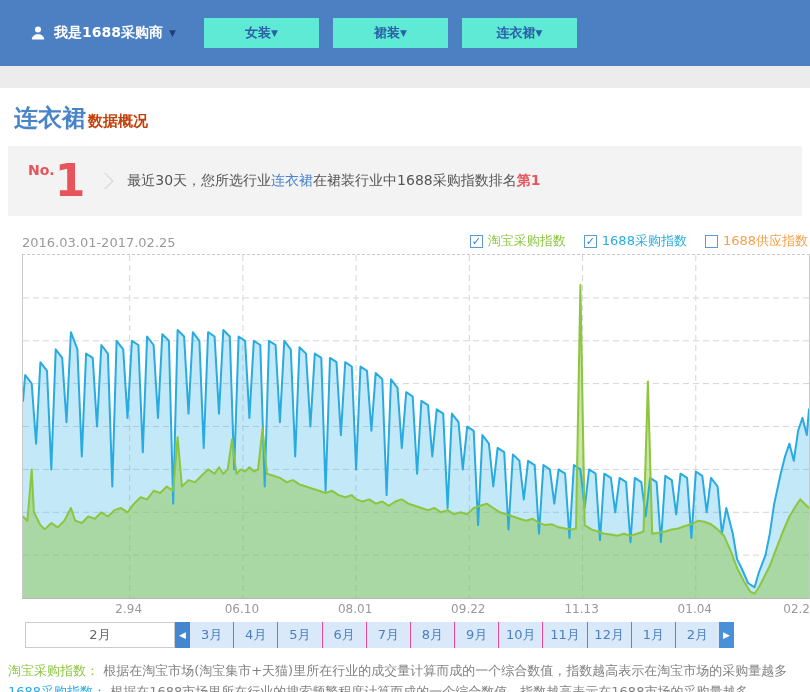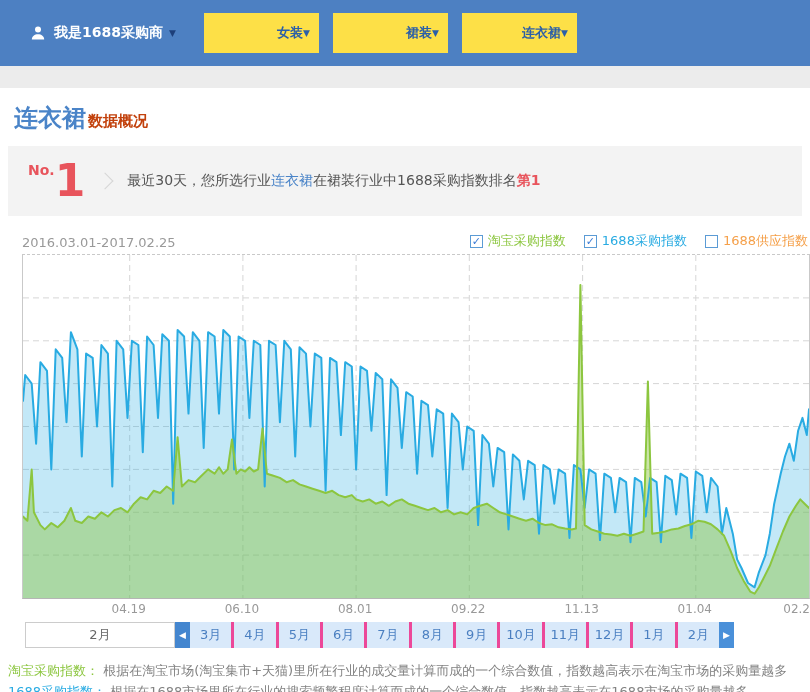--- a/index.html
+++ b/index.html
@@ -4,21 +4,21 @@
 <style>
   html,body{margin:0;padding:0;background:#fff;font-family:"DejaVu Sans","Liberation Sans",sans-serif;}
   body{width:810px;height:692px;overflow:hidden;}
 
   
   .topbar{height:66px;background:#4d80c2;display:flex;align-items:center;padding-left:30px;box-sizing:border-box;font-weight:bold;}
   .user-block{display:flex;align-items:center;color:#fff;font-size:14px;cursor:pointer;}
   .user-block .p-icon{margin-right:8px;display:inline-flex;}
   .user-caret{font-size:9px;color:#1d3f7a;margin-left:6px;}
   .dd-group{display:flex;margin-left:28px;gap:14px;}
-  .dropdown{width:115px;height:40px;background:#fde047;display:flex;align-items:center;justify-content:flex-end;
+  .dropdown{width:115px;height:30px;background:#5eead4;display:flex;align-items:center;justify-content:center;
             padding:0 9px;box-sizing:border-box;font-size:13px;color:#2b5fa8;cursor:pointer;}
   .dropdown .caret{font-size:9px;color:#2b5fa8;}
 
   .gray-strip{height:22px;background:#ececec;}
 
   
   .page-title{display:flex;align-items:baseline;margin:14px 0 0 14px;}
   .page-title .kw{font-size:24px;font-weight:bold;color:#4a84c8;}
   .page-title .suffix{font-size:15px;font-weight:bold;color:#c2410c;margin-left:2px;}
 
@@ -50,21 +50,21 @@
   .xticks span{position:absolute;top:3px;font-size:12px;color:#999;transform:translateX(-50%);white-space:nowrap;}
   .xticks span.last{transform:translateX(-72%);}
 
   
   .month-bar{display:flex;margin:3px 0 0 25px;height:26px;width:709px;}
   .month-select{width:150px;border:1px solid #ccc;box-sizing:border-box;background:#fff;color:#666;
                 font-size:13px;display:flex;align-items:center;justify-content:center;cursor:pointer;}
   .mb-arrow{width:15px;background:#4486cf;color:#fff;font-size:9px;display:flex;align-items:center;justify-content:center;cursor:pointer;}
   .mb-arrow.next{background:#4a90d9;}
   .month-cells{flex:1;display:flex;background:#d9e9fa;}
-  .month-cell{flex:1;text-align:center;line-height:26px;font-size:13px;color:#4a7fc1;border-right:3px solid #ec4899;cursor:pointer;}
+  .month-cell{flex:1;text-align:center;line-height:26px;font-size:13px;color:#4a7fc1;border-right:1px solid #ec4899;cursor:pointer;}
   .month-cell:last-child{border-right:none;}
 
   
   .footnotes{margin:12px 0 0 8px;font-size:13px;line-height:21px;}
   .fn-row{white-space:nowrap;}
   .fn-label-0{color:#8cc63f;}
   .fn-label-1{color:#29abe2;}
   .fn-text{color:#828282;}
 </style>
 </head>
@@ -147,21 +147,21 @@
       <line x1="446.3" y1="0" x2="446.3" y2="343" stroke="#d6d6d6" stroke-dasharray="6,4"></line>
       <line x1="559.6" y1="0" x2="559.6" y2="343" stroke="#d6d6d6" stroke-dasharray="6,4"></line>
       <line x1="672.8" y1="0" x2="672.8" y2="343" stroke="#d6d6d6" stroke-dasharray="6,4"></line>
       <polygon points="0.0,343 0.0,145.8 2.2,120.0 8.7,128.6 13.1,188.7 17.4,107.2 24.0,115.8 28.3,214.4 32.7,94.3 39.2,102.9 43.5,167.2 47.9,77.2 54.4,94.3 58.8,201.5 63.1,98.6 69.7,102.9 74.0,171.5 78.4,90.0 84.9,98.6 89.3,231.5 93.6,85.8 100.2,94.3 104.5,162.9 108.9,85.8 115.4,90.0 119.8,197.2 124.1,81.5 130.6,90.0 135.0,162.9 139.3,79.3 145.9,85.8 150.2,248.7 154.6,75.0 161.1,81.5 165.5,158.6 169.8,77.2 176.4,85.8 180.7,192.9 185.1,77.2 191.6,81.5 196.0,158.6 200.3,75.0 206.8,81.5 211.2,214.4 215.6,81.5 222.1,85.8 226.4,162.9 230.8,85.8 237.3,90.0 241.7,231.5 246.0,85.8 252.6,90.0 256.9,167.2 261.3,85.8 267.8,94.3 272.2,201.5 276.5,92.2 283.0,98.6 287.4,171.5 291.8,98.6 298.3,102.9 302.6,235.8 307.0,102.9 313.5,107.2 317.9,180.1 322.2,107.2 328.8,111.5 333.1,214.4 337.5,111.5 344.0,115.8 348.4,175.8 352.7,117.9 359.3,124.3 363.6,240.1 368.0,124.3 374.5,132.9 378.8,192.9 383.2,137.2 389.7,141.5 394.1,218.7 398.4,145.8 405.0,150.1 409.3,201.5 413.7,154.3 420.2,158.6 424.6,253.0 428.9,158.6 435.5,167.2 439.8,214.4 444.2,171.5 450.7,175.8 455.1,270.1 459.4,180.1 465.9,188.7 470.3,231.5 474.6,192.9 481.2,197.2 485.5,274.4 489.9,199.4 496.4,205.8 500.8,244.4 505.1,205.8 511.7,210.1 516.0,278.7 520.4,210.1 526.9,214.4 531.3,248.7 535.6,214.4 542.1,218.7 546.5,283.0 550.9,210.1 557.4,214.4 561.7,253.0 566.1,214.4 572.6,218.7 577.0,285.1 581.3,218.7 587.9,222.9 592.2,257.3 596.6,222.9 603.1,227.2 607.5,287.3 611.8,222.9 618.3,227.2 622.7,261.5 627.1,222.9 633.6,227.2 637.9,287.3 642.3,220.8 648.8,225.1 653.2,259.4 657.5,218.7 664.1,222.9 668.4,283.0 672.8,216.5 679.3,220.8 683.7,257.3 688.0,222.9 694.6,231.5 698.9,278.7 703.3,253.0 709.8,278.7 714.1,304.4 718.5,313.0 725.0,328.0 731.6,332.3 735.9,317.3 742.5,300.1 746.8,278.7 751.2,248.7 757.7,218.7 762.0,201.5 766.4,188.7 770.8,205.8 775.1,175.8 779.5,162.9 783.8,180.1 786.0,154.3 786.0,343" fill="rgba(41,171,226,0.28)"></polygon>
       <polygon points="0.0,343 0.0,261.5 4.4,265.8 8.7,214.4 10.9,257.3 17.4,270.1 21.8,274.4 28.3,268.0 34.8,272.3 41.4,265.8 47.9,253.0 52.3,265.8 58.8,268.0 65.3,261.5 71.9,263.7 78.4,257.3 84.9,261.5 91.4,255.1 98.0,253.0 104.5,257.3 111.0,248.7 117.6,242.2 124.1,244.4 130.6,235.8 137.2,238.0 143.7,231.5 150.2,235.8 154.6,182.2 158.9,231.5 165.5,225.1 172.0,227.2 178.5,220.8 185.1,214.4 191.6,218.7 196.0,212.2 200.3,218.7 204.7,214.4 209.0,184.4 213.4,218.7 217.7,214.4 222.1,216.5 226.4,212.2 230.8,216.5 235.1,214.4 239.5,173.6 243.9,218.7 250.4,220.8 256.9,222.9 263.5,227.2 270.0,225.1 276.5,229.4 283.0,231.5 289.6,233.7 296.1,235.8 302.6,238.0 309.2,235.8 315.7,240.1 322.2,242.2 328.8,240.1 333.1,244.4 339.7,246.5 346.2,244.4 352.7,248.7 359.3,246.5 365.8,250.8 372.3,246.5 378.8,244.4 385.4,248.7 391.9,250.8 398.4,253.0 405.0,255.1 411.5,253.0 418.0,257.3 424.6,255.1 431.1,259.4 437.6,257.3 444.2,259.4 450.7,253.0 457.2,250.8 463.8,248.7 470.3,253.0 476.8,257.3 483.4,259.4 489.9,261.5 496.4,263.7 503.0,265.8 509.5,263.7 516.0,268.0 522.5,270.1 529.1,269.3 535.6,272.3 542.1,273.5 548.7,274.4 553.0,273.5 557.4,30.0 561.7,270.1 568.3,274.4 574.8,276.5 581.3,278.7 587.9,279.5 594.4,280.8 600.9,278.7 607.5,280.8 614.0,278.7 620.5,276.5 624.9,126.5 629.2,278.7 635.8,277.8 642.3,276.5 648.8,274.4 655.4,273.5 661.9,271.0 668.4,269.3 675.0,265.8 681.5,266.7 688.0,269.3 694.6,274.4 701.1,280.8 707.6,295.8 714.1,313.0 720.7,325.9 727.2,336.6 731.6,338.7 735.9,332.3 740.3,323.7 746.8,310.8 753.3,293.7 759.9,276.5 766.4,261.5 772.9,250.8 777.3,244.4 781.6,248.7 786.0,253.0 786.0,343" fill="rgba(140,198,63,0.45)"></polygon>
       <polyline points="0.0,145.8 2.2,120.0 8.7,128.6 13.1,188.7 17.4,107.2 24.0,115.8 28.3,214.4 32.7,94.3 39.2,102.9 43.5,167.2 47.9,77.2 54.4,94.3 58.8,201.5 63.1,98.6 69.7,102.9 74.0,171.5 78.4,90.0 84.9,98.6 89.3,231.5 93.6,85.8 100.2,94.3 104.5,162.9 108.9,85.8 115.4,90.0 119.8,197.2 124.1,81.5 130.6,90.0 135.0,162.9 139.3,79.3 145.9,85.8 150.2,248.7 154.6,75.0 161.1,81.5 165.5,158.6 169.8,77.2 176.4,85.8 180.7,192.9 185.1,77.2 191.6,81.5 196.0,158.6 200.3,75.0 206.8,81.5 211.2,214.4 215.6,81.5 222.1,85.8 226.4,162.9 230.8,85.8 237.3,90.0 241.7,231.5 246.0,85.8 252.6,90.0 256.9,167.2 261.3,85.8 267.8,94.3 272.2,201.5 276.5,92.2 283.0,98.6 287.4,171.5 291.8,98.6 298.3,102.9 302.6,235.8 307.0,102.9 313.5,107.2 317.9,180.1 322.2,107.2 328.8,111.5 333.1,214.4 337.5,111.5 344.0,115.8 348.4,175.8 352.7,117.9 359.3,124.3 363.6,240.1 368.0,124.3 374.5,132.9 378.8,192.9 383.2,137.2 389.7,141.5 394.1,218.7 398.4,145.8 405.0,150.1 409.3,201.5 413.7,154.3 420.2,158.6 424.6,253.0 428.9,158.6 435.5,167.2 439.8,214.4 444.2,171.5 450.7,175.8 455.1,270.1 459.4,180.1 465.9,188.7 470.3,231.5 474.6,192.9 481.2,197.2 485.5,274.4 489.9,199.4 496.4,205.8 500.8,244.4 505.1,205.8 511.7,210.1 516.0,278.7 520.4,210.1 526.9,214.4 531.3,248.7 535.6,214.4 542.1,218.7 546.5,283.0 550.9,210.1 557.4,214.4 561.7,253.0 566.1,214.4 572.6,218.7 577.0,285.1 581.3,218.7 587.9,222.9 592.2,257.3 596.6,222.9 603.1,227.2 607.5,287.3 611.8,222.9 618.3,227.2 622.7,261.5 627.1,222.9 633.6,227.2 637.9,287.3 642.3,220.8 648.8,225.1 653.2,259.4 657.5,218.7 664.1,222.9 668.4,283.0 672.8,216.5 679.3,220.8 683.7,257.3 688.0,222.9 694.6,231.5 698.9,278.7 703.3,253.0 709.8,278.7 714.1,304.4 718.5,313.0 725.0,328.0 731.6,332.3 735.9,317.3 742.5,300.1 746.8,278.7 751.2,248.7 757.7,218.7 762.0,201.5 766.4,188.7 770.8,205.8 775.1,175.8 779.5,162.9 783.8,180.1 786.0,154.3" fill="none" stroke="#29abe2" stroke-width="2" stroke-linejoin="round" stroke-linecap="round"></polyline>
       <polyline points="0.0,261.5 4.4,265.8 8.7,214.4 10.9,257.3 17.4,270.1 21.8,274.4 28.3,268.0 34.8,272.3 41.4,265.8 47.9,253.0 52.3,265.8 58.8,268.0 65.3,261.5 71.9,263.7 78.4,257.3 84.9,261.5 91.4,255.1 98.0,253.0 104.5,257.3 111.0,248.7 117.6,242.2 124.1,244.4 130.6,235.8 137.2,238.0 143.7,231.5 150.2,235.8 154.6,182.2 158.9,231.5 165.5,225.1 172.0,227.2 178.5,220.8 185.1,214.4 191.6,218.7 196.0,212.2 200.3,218.7 204.7,214.4 209.0,184.4 213.4,218.7 217.7,214.4 222.1,216.5 226.4,212.2 230.8,216.5 235.1,214.4 239.5,173.6 243.9,218.7 250.4,220.8 256.9,222.9 263.5,227.2 270.0,225.1 276.5,229.4 283.0,231.5 289.6,233.7 296.1,235.8 302.6,238.0 309.2,235.8 315.7,240.1 322.2,242.2 328.8,240.1 333.1,244.4 339.7,246.5 346.2,244.4 352.7,248.7 359.3,246.5 365.8,250.8 372.3,246.5 378.8,244.4 385.4,248.7 391.9,250.8 398.4,253.0 405.0,255.1 411.5,253.0 418.0,257.3 424.6,255.1 431.1,259.4 437.6,257.3 444.2,259.4 450.7,253.0 457.2,250.8 463.8,248.7 470.3,253.0 476.8,257.3 483.4,259.4 489.9,261.5 496.4,263.7 503.0,265.8 509.5,263.7 516.0,268.0 522.5,270.1 529.1,269.3 535.6,272.3 542.1,273.5 548.7,274.4 553.0,273.5 557.4,30.0 561.7,270.1 568.3,274.4 574.8,276.5 581.3,278.7 587.9,279.5 594.4,280.8 600.9,278.7 607.5,280.8 614.0,278.7 620.5,276.5 624.9,126.5 629.2,278.7 635.8,277.8 642.3,276.5 648.8,274.4 655.4,273.5 661.9,271.0 668.4,269.3 675.0,265.8 681.5,266.7 688.0,269.3 694.6,274.4 701.1,280.8 707.6,295.8 714.1,313.0 720.7,325.9 727.2,336.6 731.6,338.7 735.9,332.3 740.3,323.7 746.8,310.8 753.3,293.7 759.9,276.5 766.4,261.5 772.9,250.8 777.3,244.4 781.6,248.7 786.0,253.0" fill="none" stroke="#8cc63f" stroke-width="2" stroke-linejoin="round" stroke-linecap="round"></polyline>
     </svg>
 </div>
 <div class="xticks">
-    <span style="left: 106.7px;">04.19</span>
+    <span style="left: 106.7px;">2.94</span>
     <span style="left: 219.9px;">06.10</span>
     <span style="left: 333.1px;">08.01</span>
     <span style="left: 446.3px;">09.22</span>
     <span style="left: 559.6px;">11.13</span>
     <span style="left: 672.8px;">01.04</span>
     <span class="last" style="left: 786px;">02.25</span>
   </div>
 
 <div class="month-bar">
   <div class="month-select">

